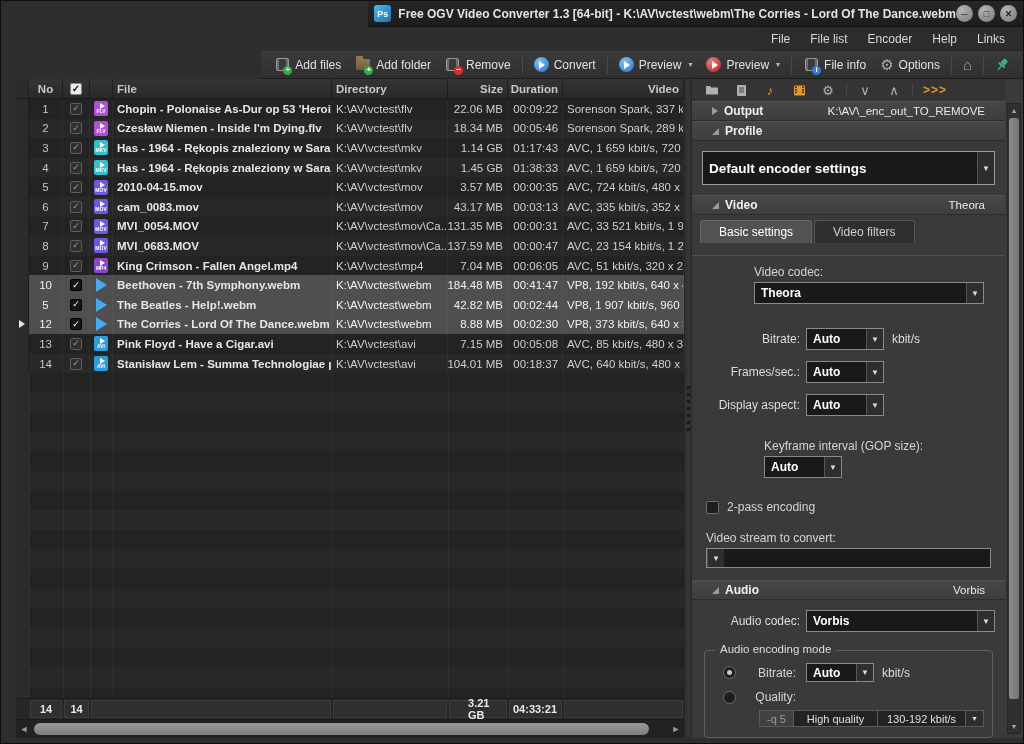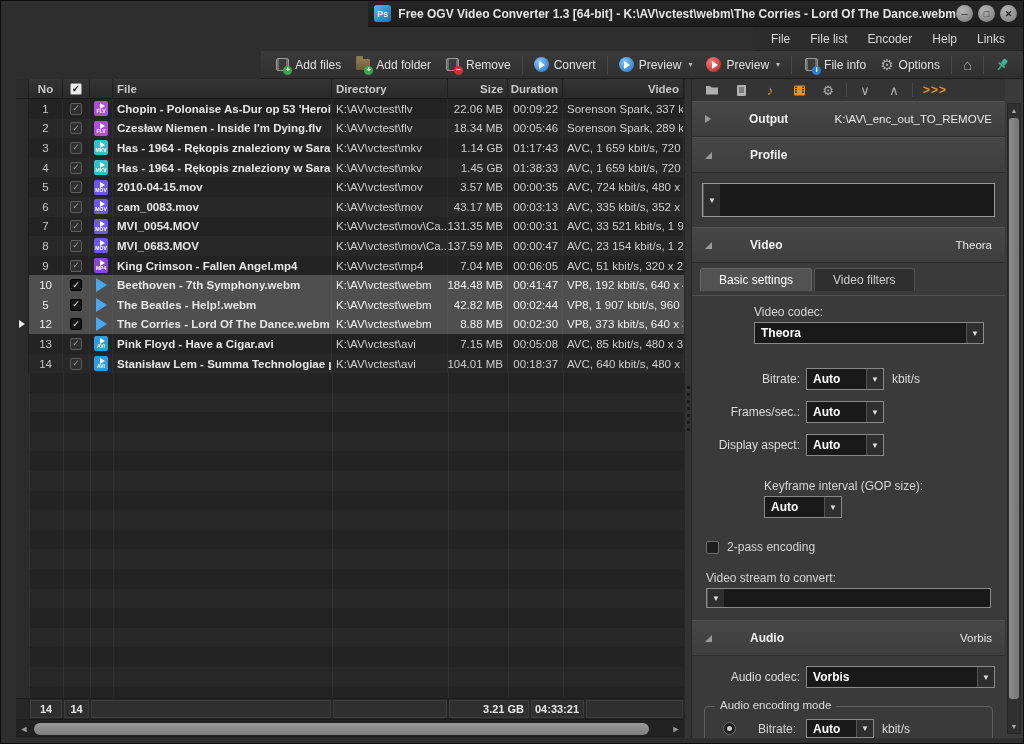--- a/index.html
+++ b/index.html
@@ -89,56 +89,56 @@
   .badge .btxt { font-size:5px; font-weight:bold; line-height:1; letter-spacing:0; }
   .playtri { width:0; height:0; border-left:11px solid #4aa8f0; border-top:7px solid transparent; border-bottom:7px solid transparent; }
   .curmark { width:0; height:0; border-left:6px solid #e8e8e8; border-top:4px solid transparent; border-bottom:4px solid transparent; }
   .filler { position:absolute; left:0; right:0; bottom:0; }
 
   .summary { height:21px; display:flex; background:#262626; border-top:1px solid #1b1b1b;
     font-size:11px; font-weight:bold; color:#e8e8e8; align-items:stretch; padding:1px 0; }
   .sbox { background:#2f2f2f; border:1px solid #3c3c3c; margin:0 1px; display:flex; align-items:center; padding:0 4px; }
   .sb-no { width:32px; justify-content:center; } .sb-check { width:25px; justify-content:center; }
   .sb-file { width:240px; } .sb-dir { width:114px; }
-  .sb-size { width:80px; justify-content:flex-end;padding-left:18px; } .sb-dur { width:53px; justify-content:flex-end; }
+  .sb-size { width:58px; justify-content:flex-end;padding-left:18px; } .sb-dur { width:53px; justify-content:flex-end; }
   .sb-video { flex:1; }
 
   .hscroll { height:19px; background:#222; border-top:1px solid #1a1a1a; display:flex; align-items:center; position:relative; }
   .harrow { width:16px; color:#9a9a9a; font-size:9px; text-align:center; }
   .hthumb { position:absolute; left:18px; width:615px; top:3px; height:12px; background:linear-gradient(#9a9a9a,#7e7e7e); border-radius:7px; }
 
   
   .splitter { width:8px; background:#333; display:flex; flex-direction:column; align-items:center;
     justify-content:center; gap:4px; border-left:1px solid #262626; border-right:1px solid #262626; }
   .splitter i { width:3px; height:3px; background:#191919; display:block; }
 
   
   .panel { flex:1; background:#3a3a3a; position:relative; padding-right:18px; font-size:12px; overflow:hidden; }
   .ptoolbar { height:22px; display:flex; align-items:center; gap:13px; padding:0 12px; background:#343434; }
   .ptool { display:flex; align-items:center; justify-content:center; width:16px; height:16px; font-size:13px; color:#b0b0b0; }
   .orange { color:#e0962e; }
   .psep { width:1px; height:14px; background:#272727; border-right:1px solid #484848; margin:0 -3px; }
   .more-btn { color:#e0962e; font-weight:bold; letter-spacing:1px; font-size:12px; }
 
-  .secbar { height:36px; background:linear-gradient(#474747,#3e3e3e); border-top:1px solid #515151;
-    border-bottom:1px solid #2c2c2c; display:flex; align-items:center; padding:0 13px;gap:32px; }
+  .secbar { height:20px; background:linear-gradient(#474747,#3e3e3e); border-top:1px solid #515151;
+    border-bottom:1px solid #2c2c2c; display:flex; align-items:center; padding:0 20px; }
   .secbar .sec-title { font-weight:bold; color:#f0f0f0; margin-left:6px; }
   .secbar .sec-right { margin-left:auto; color:#e8e8e8; font-size:11.5px; }
   .tri-right { width:0; height:0; border-left:6px solid #9a9a9a; border-top:4px solid transparent; border-bottom:4px solid transparent; }
   .tri-exp { width:0; height:0; border-left:7px solid transparent; border-bottom:7px solid #9a9a9a; }
 
   .combo { background:#191919; border:1px solid #8a8a8a; display:flex; align-items:center;
     color:#fff; font-weight:bold; height:22px; }
   .combo .ctext { flex:1; padding:0 6px; white-space:nowrap; overflow:hidden; font-size:12px; }
   .combo .carrow { width:17px; align-self:stretch; border-left:1px solid #555; background:#2e2e2e;
     display:flex; align-items:center; justify-content:center; color:#ddd; font-size:8px; }
   .profile-combo { height:34px; margin:10px 10px 10px 10px; border-color:#9a9a9a; }
   .profile-combo .ctext { font-size:13.5px; }
 
-  .tabs { display:flex; padding:5px 8px 4px 8px; gap:2px; border-bottom:1px solid #515151; }
+  .tabs { display:flex; padding:5px 8px 12px 8px; gap:2px; border-bottom:1px solid #515151; }
   .tab { padding:4px 18px; font-size:12px; border:1px solid #555; border-bottom:none;
     border-radius:3px 3px 0 0; background:#2f2f2f; color:#cfcfcf; }
   .tab.active { background:#525252; color:#fff; border-color:#666; }
 
   .frow { display:flex; align-items:center; margin:0 10px; }
   .flabel { width:104px; text-align:right; padding-right:6px; color:#dcdcdc; white-space:nowrap; }
   .funit { margin-left:8px; color:#dcdcdc; }
   .small-combo { width:78px; }
   .checkbox { width:13px; height:13px; background:#1e1e1e; border:1px solid #6e6e6e; border-radius:2px; }
   .groupbox { border:1px solid #606060; border-radius:4px; margin:4px 12px; padding:6px 8px 10px 8px; position:relative; }
@@ -583,20 +583,21 @@
         <span class="sec-title">Output</span>
         <span class="sec-right">K:\AV\_enc_out_TO_REMOVE</span>
       </div>
 
       <div class="secbar">
         <span class="tri-exp"></span>
         <span class="sec-title">Profile</span>
       </div>
 
       <div class="combo profile-combo">
+        <span class="ctext">Default encoder settings</span>
         <span class="carrow">▼</span>
       </div>
 
       <div class="secbar">
         <span class="tri-exp"></span>
         <span class="sec-title">Video</span>
         <span class="sec-right">Theora</span>
       </div>
 
       <div class="tabs">

